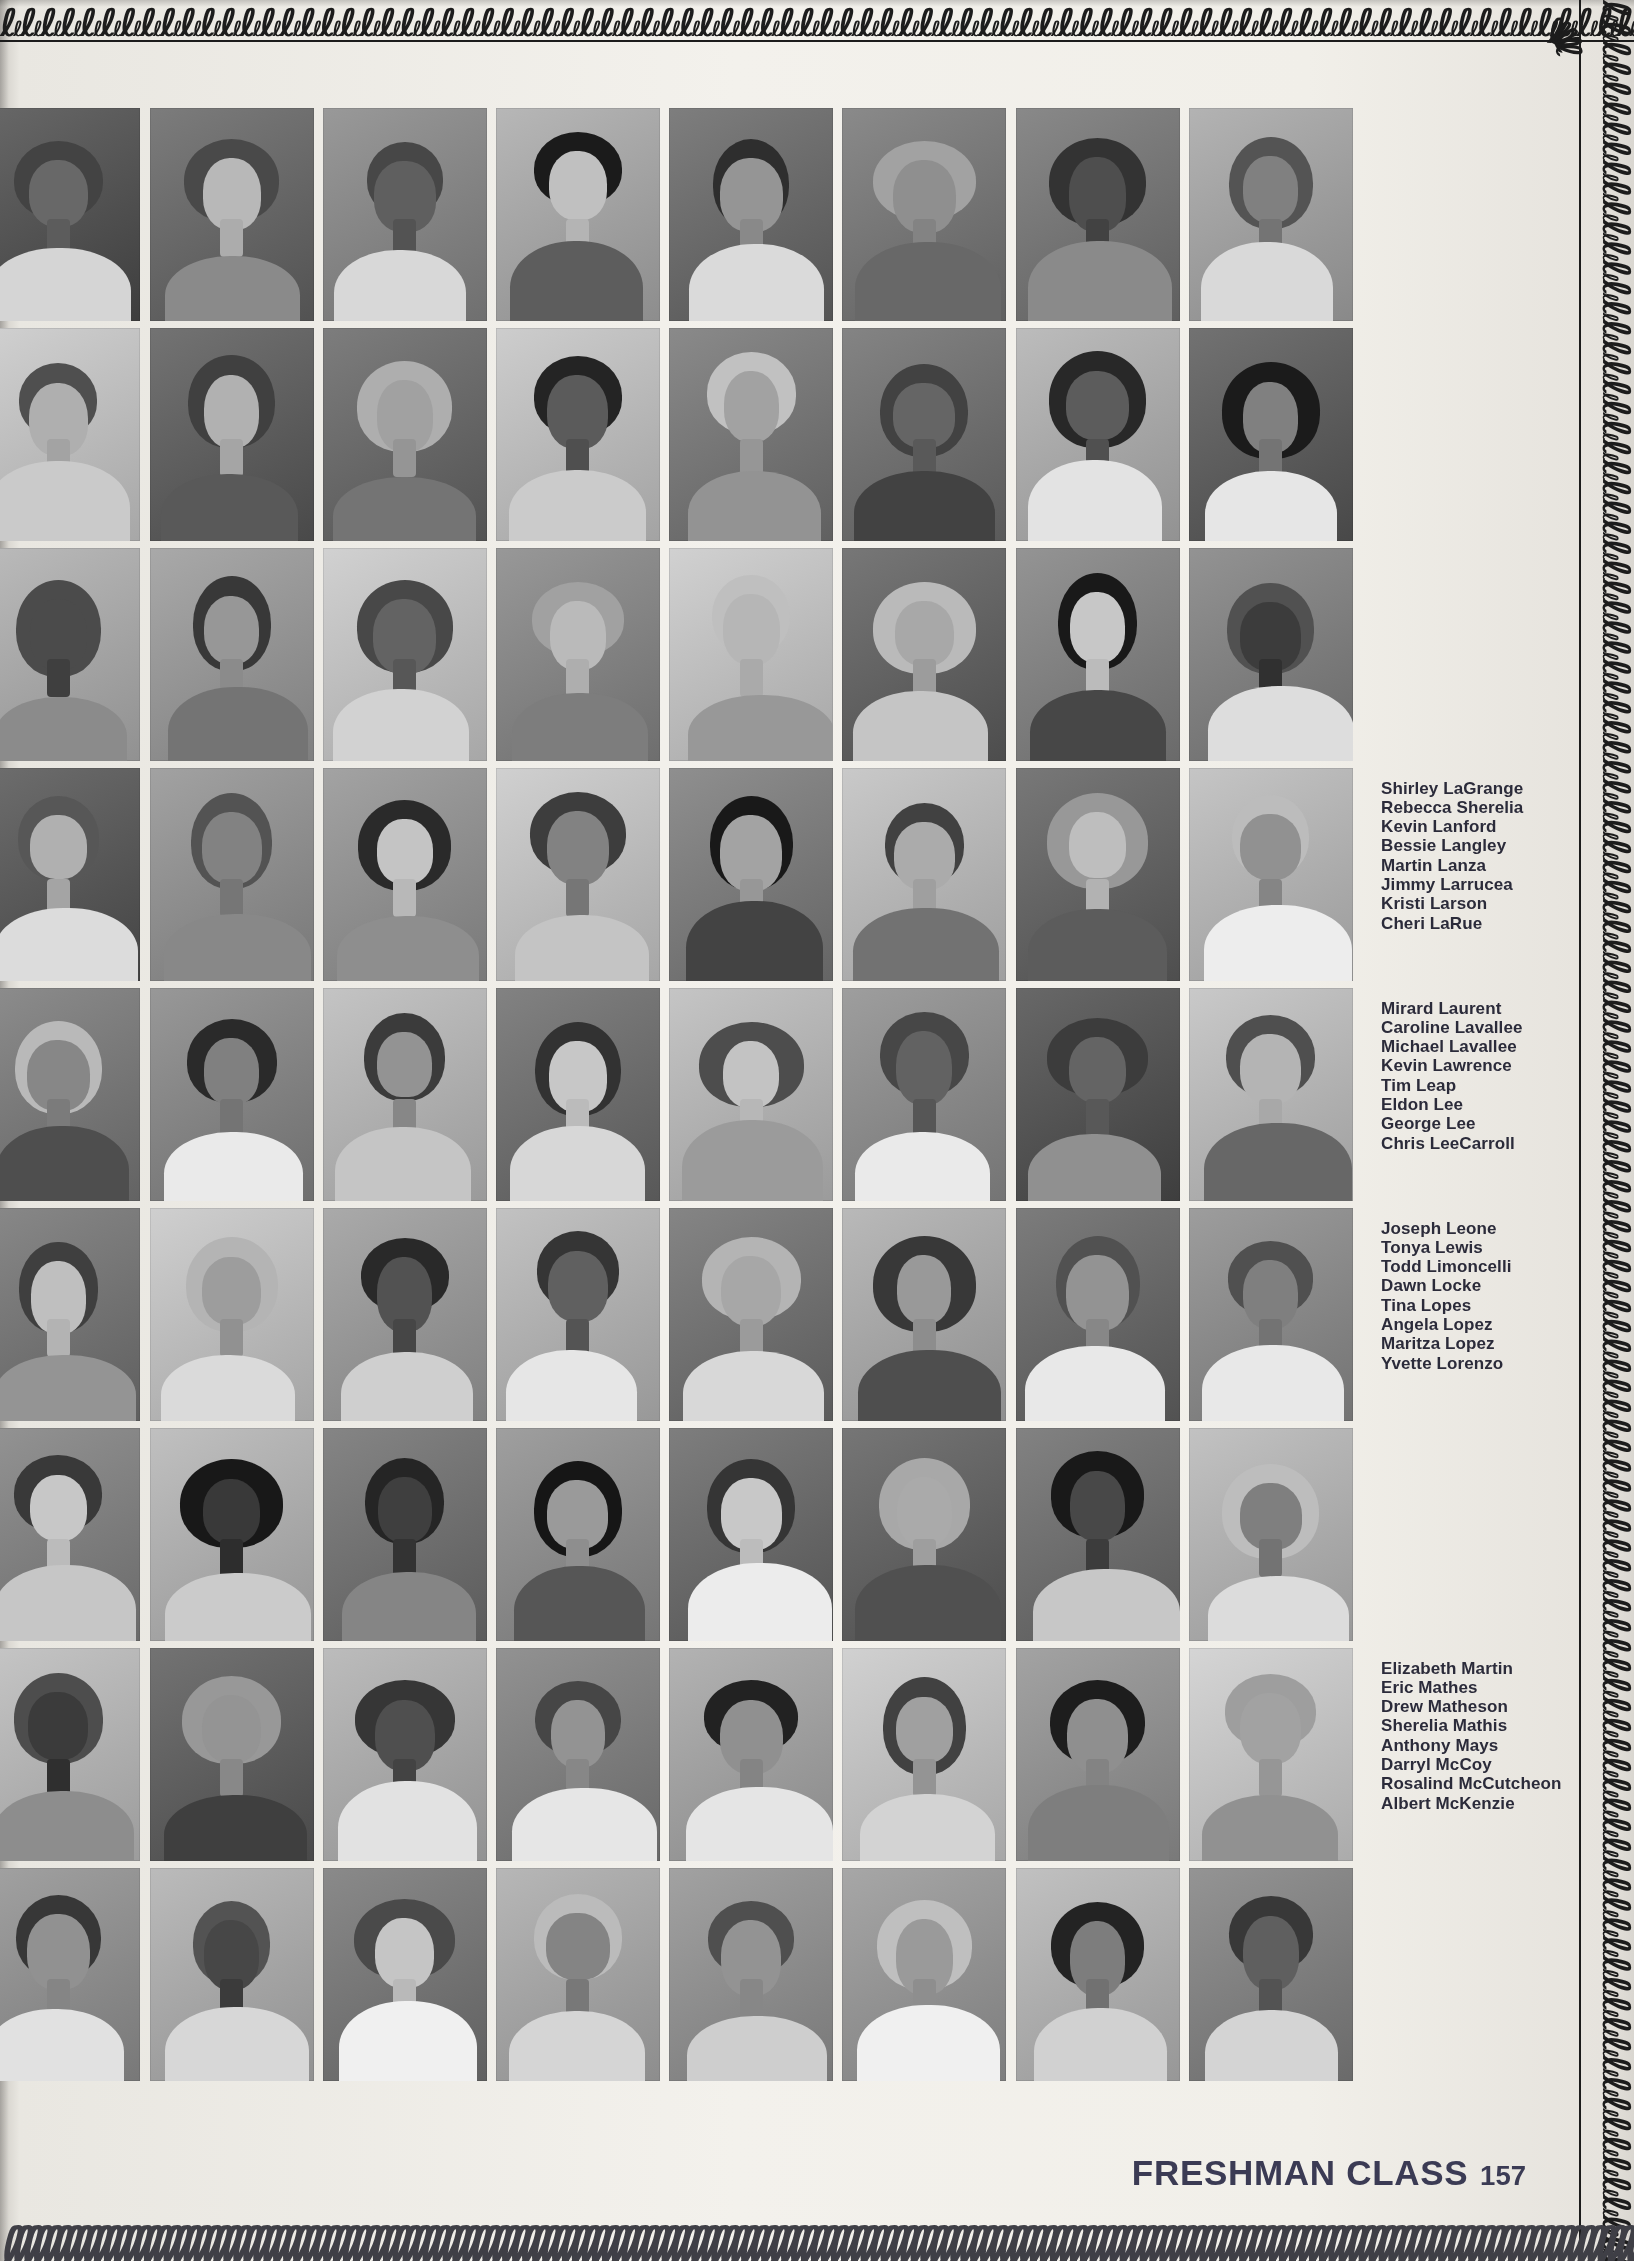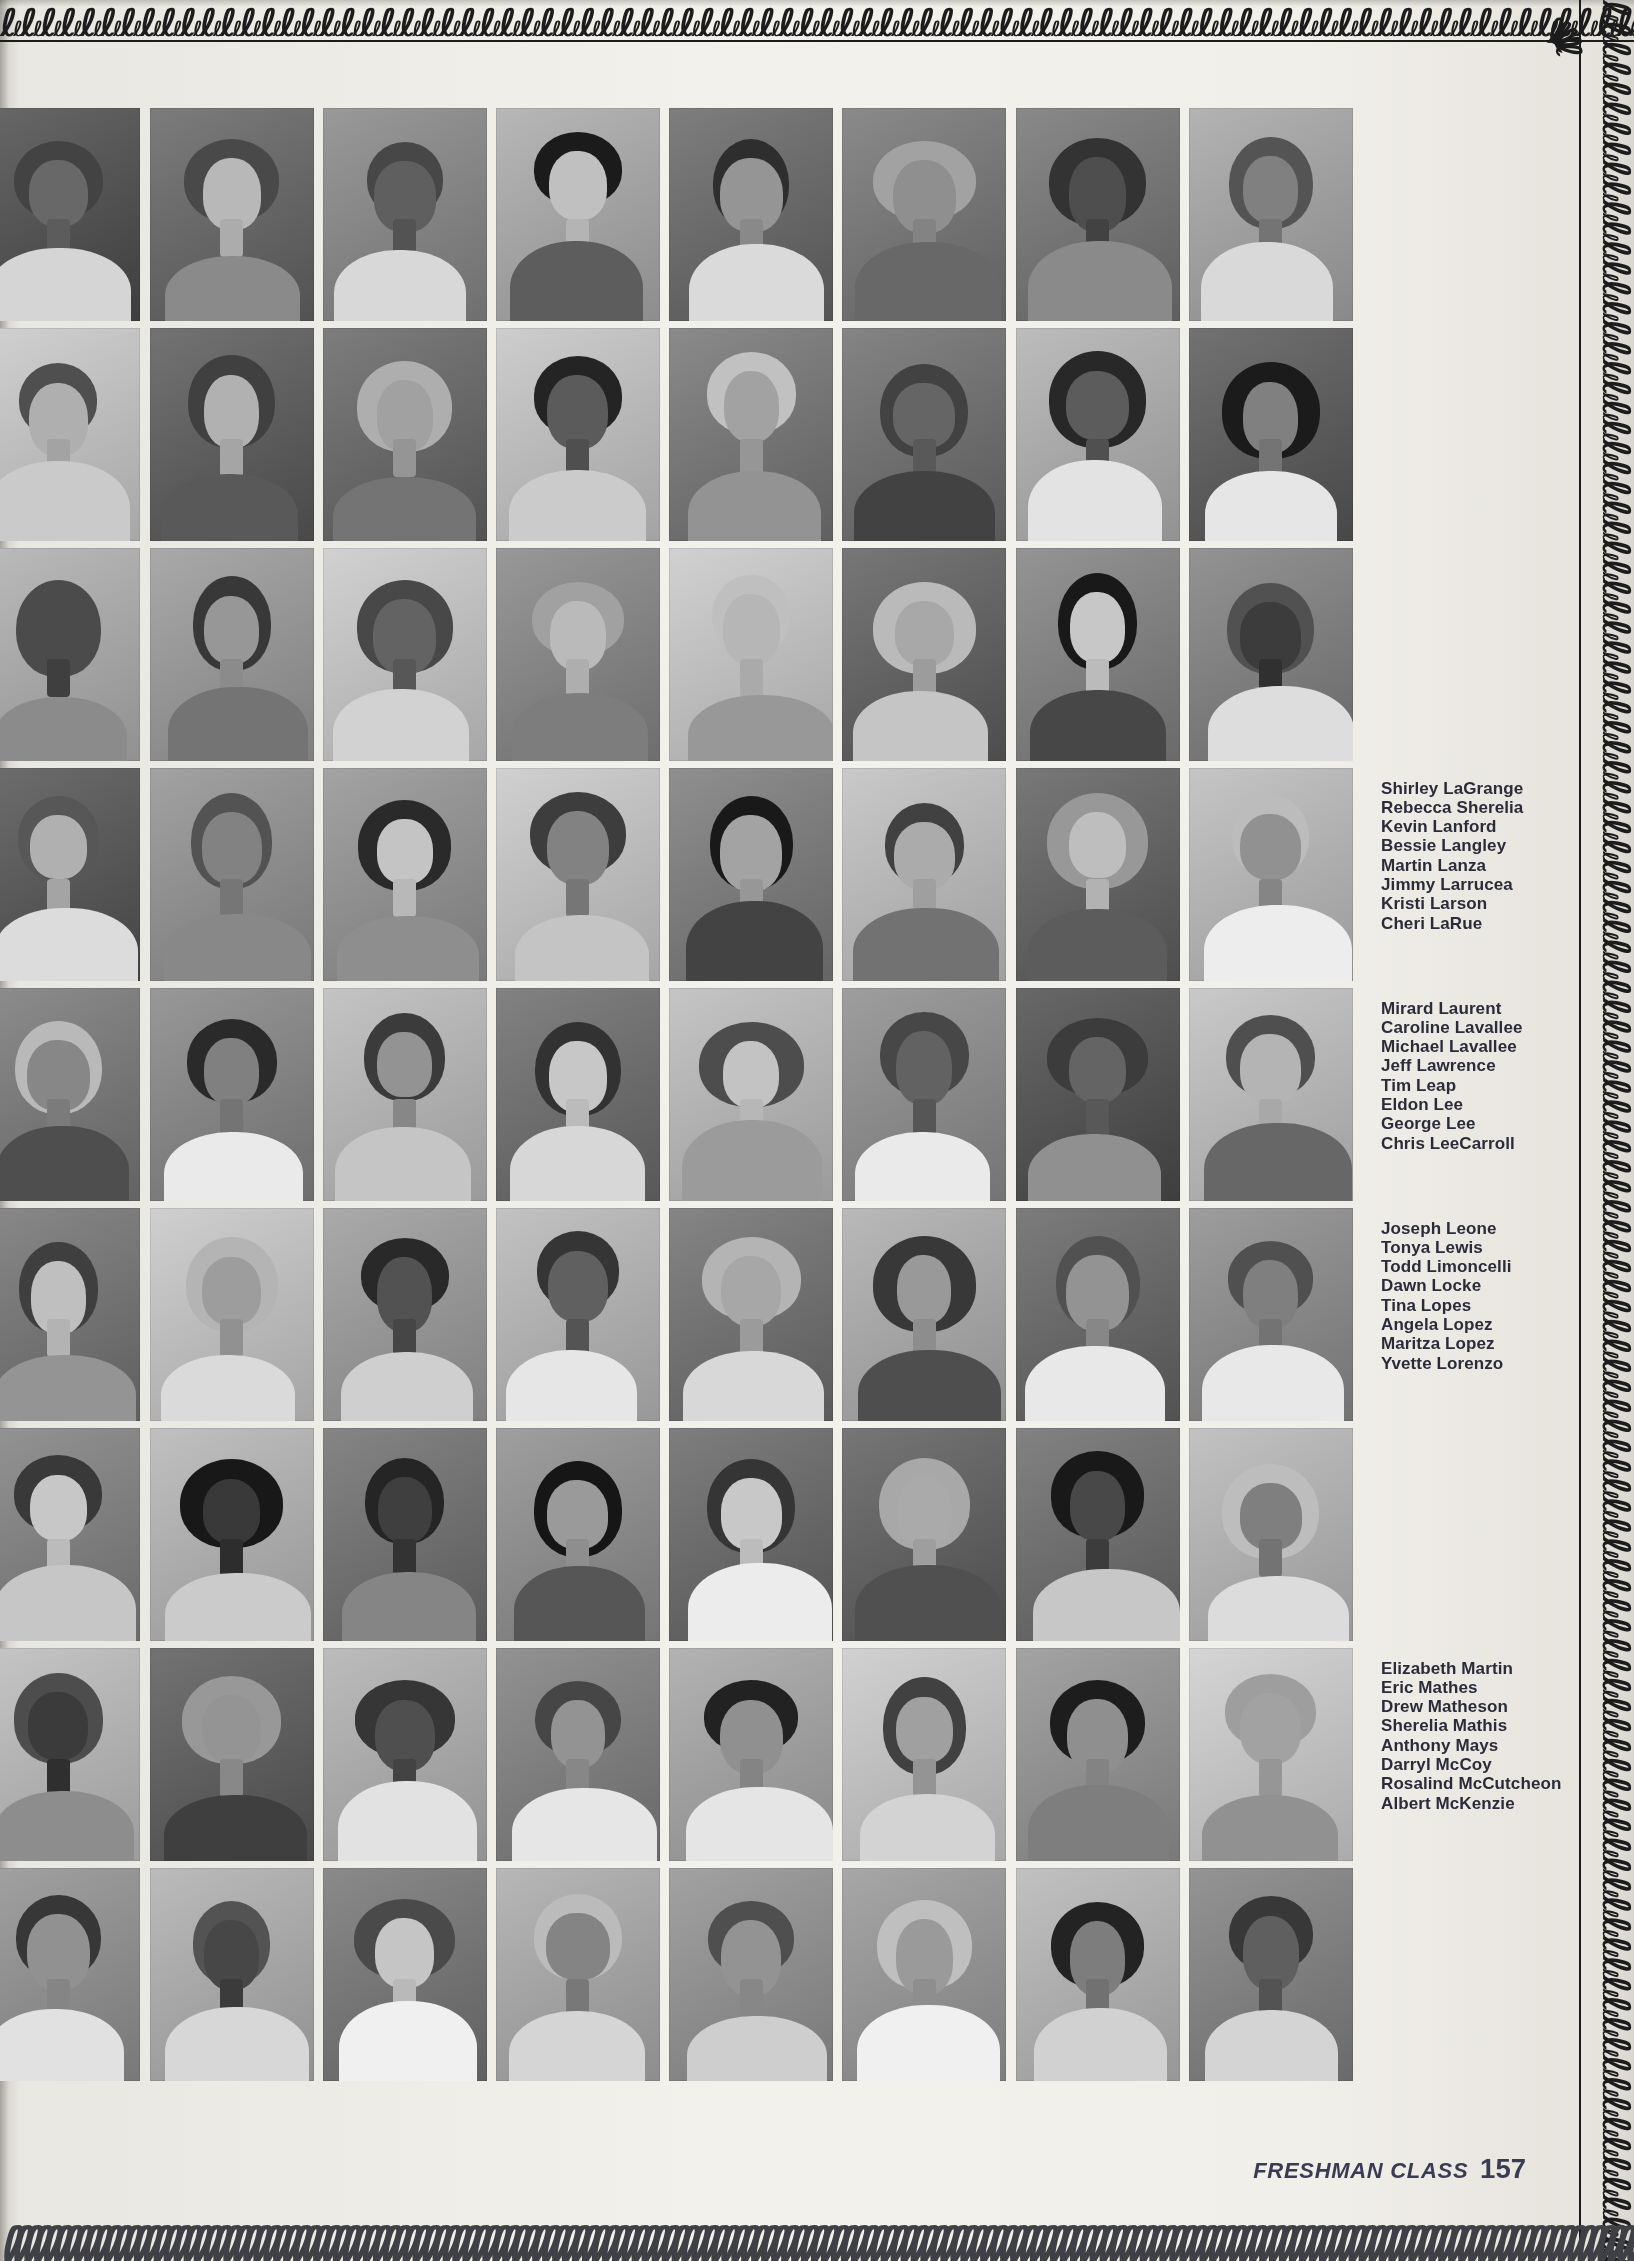--- a/index.html
+++ b/index.html
@@ -67,21 +67,21 @@
   
   .names{position:absolute;left:1381px;top:10.5px;width:196px;}
   .name{
     font-size:17px;line-height:19.3px;font-weight:bold;
     color:var(--name-text);letter-spacing:0.1px;white-space:nowrap;
   }
 
   
   .footer{position:absolute;top:2153px;right:109px;display:flex;align-items:baseline;
     color:var(--footer-text);}
-  .footer-title{font-style:italic;font-weight:bold;font-size:22px;letter-spacing:0.7px;}
+  .footer-title{font-weight:bold;font-size:35px;letter-spacing:0.7px;}
   .footer-num{font-style:normal;font-weight:bold;font-size:27.5px;margin-left:11.8px;}
 </style>
 </head>
 <body>
 
 <div class="scan-shade-top"></div>
 <div class="scan-shade-left"></div>
 
 <div class="border-top loopstrip">
     <span class="lp big">ℓ</span>
@@ -760,21 +760,21 @@
           <div class="ph-hair" style="left: 22.7517%; top: 12.5043%; width: 54.4966%; height: 38.5351%; background: rgb(79, 79, 79);"></div>
           <div class="ph-head" style="left: 31.5737%; top: 21.5043%; width: 36.8526%; height: 32.894%; background: rgb(180, 180, 180);"></div>
           <div class="ph-neck" style="left: 43%; top: 52%; width: 14%; height: 18%; background: rgb(168, 168, 168);"></div>
           <div class="ph-shoulders" style="left: 9.4753%; bottom: -8%; width: 89.9021%; height: 44.5902%; background: rgb(103, 103, 103);"></div>
         </div>
       </div>
     <div class="names">
         <div class="name">Mirard Laurent</div>
         <div class="name">Caroline Lavallee</div>
         <div class="name">Michael Lavallee</div>
-        <div class="name">Jeff Lawrence</div>
+        <div class="name">Kevin Lawrence</div>
         <div class="name">Tim Leap</div>
         <div class="name">Eldon Lee</div>
         <div class="name">George Lee</div>
         <div class="name">Chris LeeCarroll</div>
       </div>
   </section>
 
   <section class="row">
     <div class="photos">
         <div class="photo" style="background: linear-gradient(150deg, rgb(137, 137, 137), rgb(95, 95, 95));">

